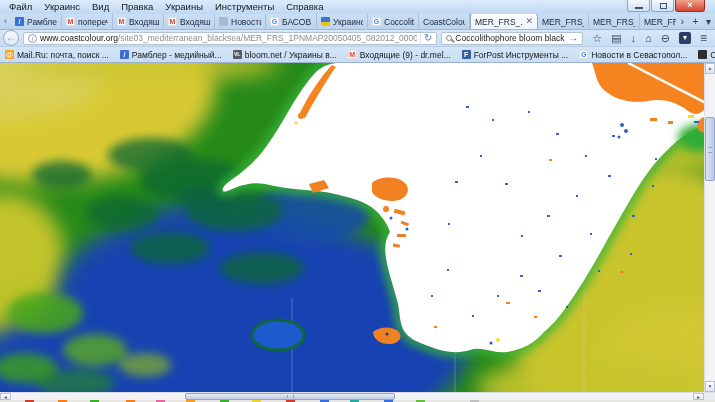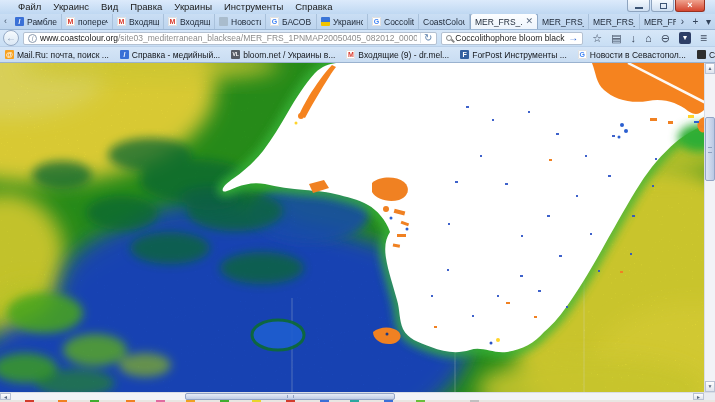--- a/index.html
+++ b/index.html
@@ -1,21 +1,21 @@
 <!DOCTYPE html>
 <html><head>
 <meta charset="utf-8">
 <style>
   * { box-sizing: border-box; margin: 0; padding: 0; }
   html,body { width:715px; height:402px; overflow:hidden; }
   body { font-family:"Liberation Sans", sans-serif; background:#cfe3f6; position:relative; }
 
   
   .titlebar { height:14px; background:linear-gradient(#dceafb,#bfd8f2);
-              display:flex; align-items:center; padding-left:12px; position:relative; }
+              display:flex; align-items:center; padding-left:3px; position:relative; }
   .menu-item { font-size:9.5px; color:#1a1a1a; padding:0 6px; line-height:14px; cursor:default; }
   .winbtns { position:absolute; top:0; right:10px; display:flex; gap:1px; }
   .winbtn { width:23px; height:12px; border:1px solid #8ea4bf; border-top:none;
             border-radius:0 0 3px 3px; background:linear-gradient(#f4f9fe,#cfdff1);
             position:relative; }
   .winbtn.close { width:30px; background:linear-gradient(#f0a38f,#d4452f);
                   border-color:#99301f; color:#fff; font-size:9px; line-height:11px;
                   text-align:center; font-weight:bold; }
   .glyph-min { position:absolute; left:7px; bottom:2px; width:8px; height:2px; background:#3c5474; }
   .glyph-restore { position:absolute; left:8px; top:3px; width:7px; height:6px; border:1px solid #3c5474; }
@@ -213,21 +213,21 @@
     </div>
 </div>
 
 <div class="bookmarksbar">
     <div class="bookmark">
       <span class="fav fav-mailru">@</span>
       <span>Mail.Ru: почта, поиск ...</span>
     </div>
     <div class="bookmark">
       <span class="fav fav-rambler">/</span>
-      <span>Справка - медийный...</span>
+      <span>Рамблер - медийный...</span>
     </div>
     <div class="bookmark">
       <span class="fav fav-vlasti">VL</span>
       <span>bloom.net / Украины в...</span>
     </div>
     <div class="bookmark">
       <span class="fav fav-gmail">M</span>
       <span>Входящие (9) - dr.mel...</span>
     </div>
     <div class="bookmark">

